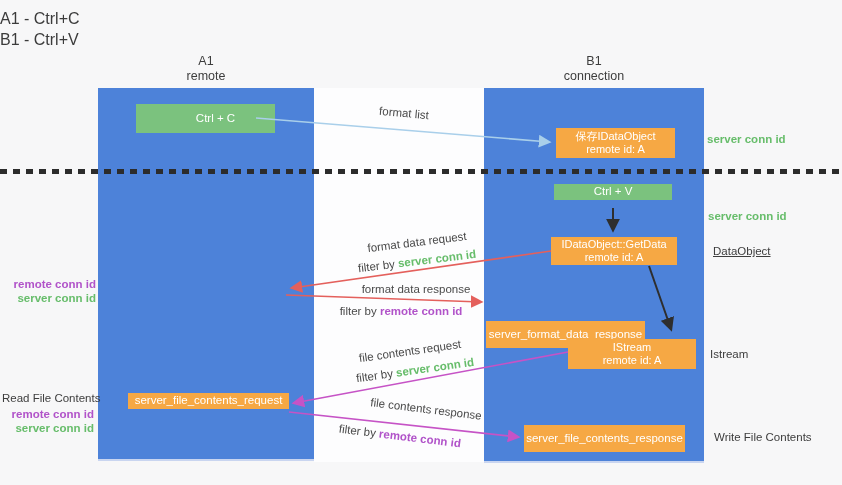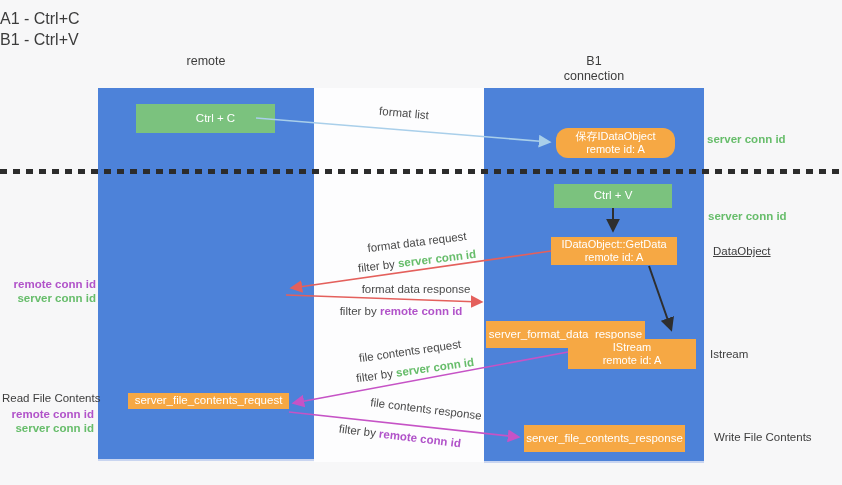--- a/index.html
+++ b/index.html
@@ -47,39 +47,40 @@
 
   <div class="lane lane-left"></div>
   <div class="lane lane-right"></div>
 
   <div class="title">
     <div>A1 - Ctrl+C</div>
     <div>B1 - Ctrl+V</div>
   </div>
 
   <div class="lane-header lh-left">
+    <div>A1</div>
     <div>remote</div>
   </div>
   <div class="lane-header lh-right">
     <div>B1</div>
     <div>connection</div>
   </div>
 
   <div class="dotted"></div>
 
   <div class="node green" style="left:136px;top:104px;width:119px;height:29px;padding-left:20px;">
     <div>Ctrl + C</div>
   </div>
 
-  <div class="node orange" style="left:556px;top:128px;width:119px;height:30px;border-radius:12px;">
+  <div class="node orange" style="left:556px;top:128px;width:119px;height:30px;">
     <div class="ln">保存IDataObject</div>
     <div class="ln">remote id: A</div>
   </div>
 
-  <div class="node green" style="left:554px;top:184px;width:118px;height:24px;">
+  <div class="node green" style="left:554px;top:184px;width:118px;height:16px;">
     <div>Ctrl + V</div>
   </div>
 
   <div class="node orange" style="left:551px;top:237px;width:126px;height:28px;">
     <div class="ln">IDataObject::GetData</div>
     <div class="ln">remote id: A</div>
   </div>
 
 
   <div class="node orange" style="left:486px;top:289px;width:159px;height:27px;margin-top:32px;">

